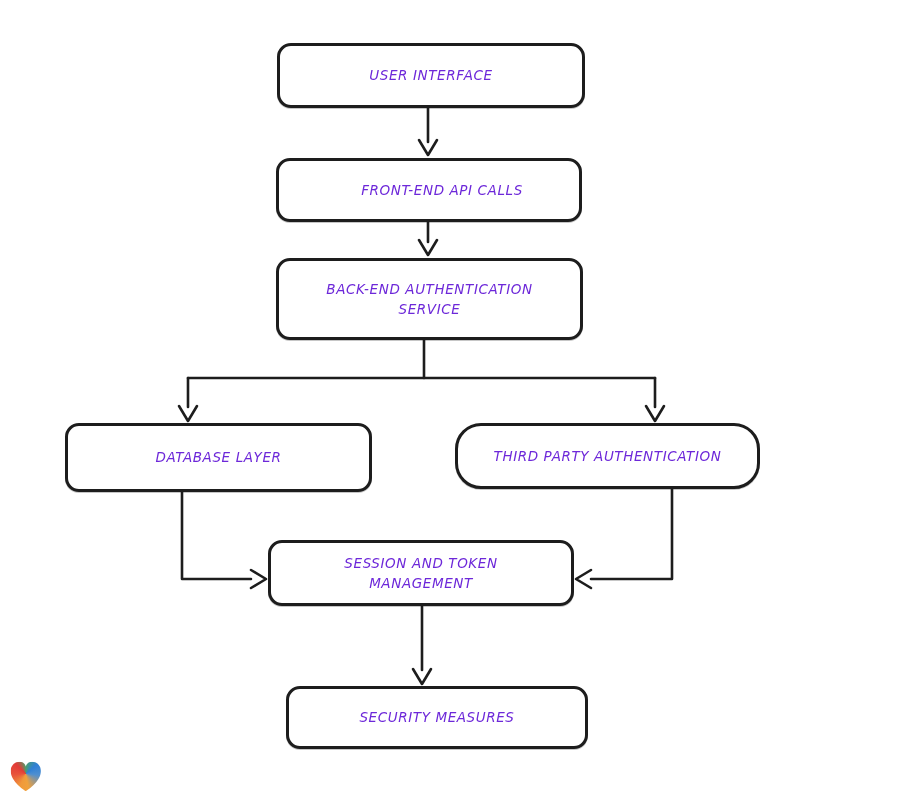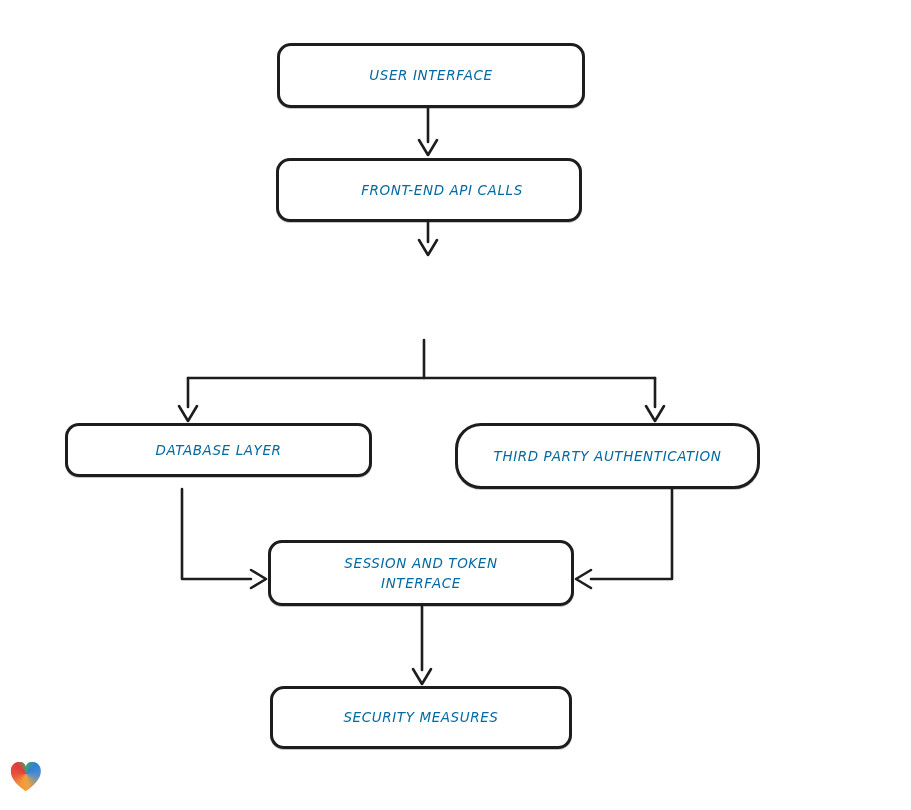--- a/index.html
+++ b/index.html
@@ -30,37 +30,37 @@
   .node {
     position: absolute;
     box-sizing: border-box;
     border: 3px solid #1d1d1d;
     border-radius: 14px;
     background: #ffffff;
     display: flex;
     align-items: center;
     justify-content: center;
     text-align: center;
-    color: #0369a1;
+    color: #6d28d9;
     font-style: italic;
     font-size: 13.5px;
     line-height: 1.5;
     letter-spacing: 0.6px;
     white-space: pre-line;
     padding: 4px 18px;
     box-shadow: 0 1px 0 rgba(29,29,29,0.25);
   }
   
   .n-user-interface   { left: 277px; top: 43px;  width: 308px; height: 65px; }
   .n-front-end        { left: 276px; top: 158px; width: 306px; height: 64px; padding-left: 44px; }
   .n-back-end         { left: 276px; top: 258px; width: 307px; height: 82px; }
-  .n-database         { left: 65px;  top: 423px; width: 307px; height: 54px; align-items: center; }
+  .n-database         { left: 65px;  top: 423px; width: 307px; height: 69px; align-items: center; }
   .n-third-party      { left: 455px; top: 423px; width: 305px; height: 66px; border-radius: 26px; }
   .n-session-token    { left: 268px; top: 540px; width: 306px; height: 66px; }
-  .n-security         { left: 270px; top: 686px; width: 302px; height: 63px; }
+  .n-security         { left: 286px; top: 686px; width: 302px; height: 63px; }
 
   .logo-heart-wrap {
     position: absolute;
     left: 9px;
     top: 761px;
     width: 34px;
     height: 32px;
     cursor: pointer;
   }
   .logo-heart {
@@ -123,32 +123,36 @@
   </svg>
 
   <div class="node n-user-interface">
     <span>USER INTERFACE</span>
   </div>
 
   <div class="node n-front-end">
     <span>FRONT-END API CALLS</span>
   </div>
 
+  <div class="node n-back-end">
+    <span>BACK-END AUTHENTICATION
+SERVICE</span>
+  </div>
 
   <div class="node n-database">
     <span>DATABASE LAYER</span>
   </div>
 
   <div class="node n-third-party">
     <span>THIRD PARTY AUTHENTICATION</span>
   </div>
 
   <div class="node n-session-token">
     <span>SESSION AND TOKEN
-INTERFACE</span>
+MANAGEMENT</span>
   </div>
 
   <div class="node n-security">
     <span>SECURITY MEASURES</span>
   </div>
 
   <div class="logo-heart-wrap">
     <div class="logo-heart"></div>
   </div>
 

